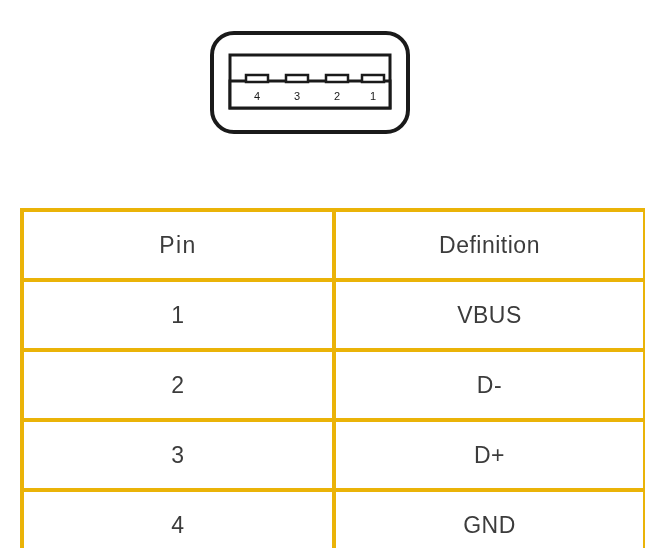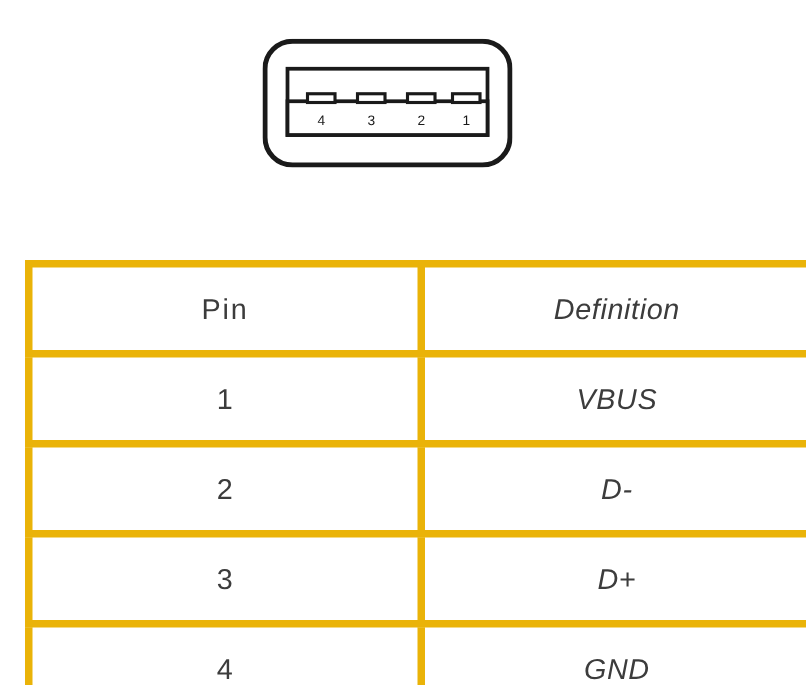--- a/index.html
+++ b/index.html
@@ -36,37 +36,36 @@
   
   #pinout-table {
     position: absolute;
     left: 20px;
     top: 208px;
     width: 615px;
     border-collapse: collapse;
     table-layout: fixed;
   }
   #pinout-table td {
-    border: 6px solid #eab308;
+    border: 4px solid #eab308;
     height: 66px;
     text-align: center;
     vertical-align: middle;
     color: #3c3c3c;
     font-family: "Liberation Sans", sans-serif;
     font-size: 23px;
     font-weight: 400;
     padding: 0;
     letter-spacing: 0.5px;
   }
   #pinout-table td.col-pin {
     width: 308px;
   }
   #pinout-table td.col-def {
     width: 307px;
-    font-style: italic;
   }
   #pinout-table tr.header-row td {
     font-size: 23px;
   }
   #pinout-table tr.header-row td.col-pin {
     letter-spacing: 1.5px;
   }
 </style>
 </head>
 <body>

